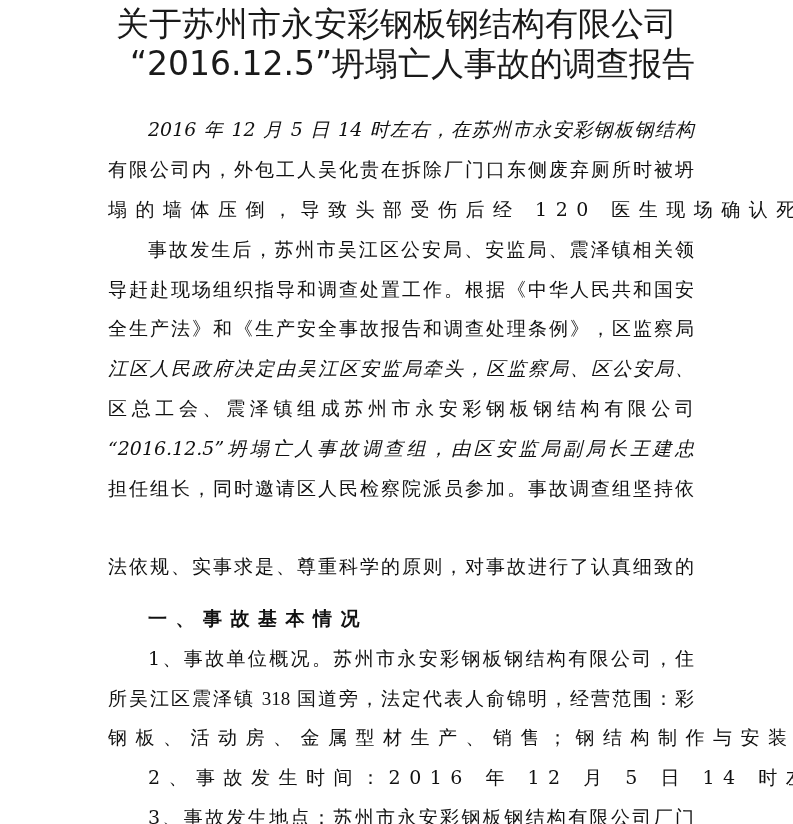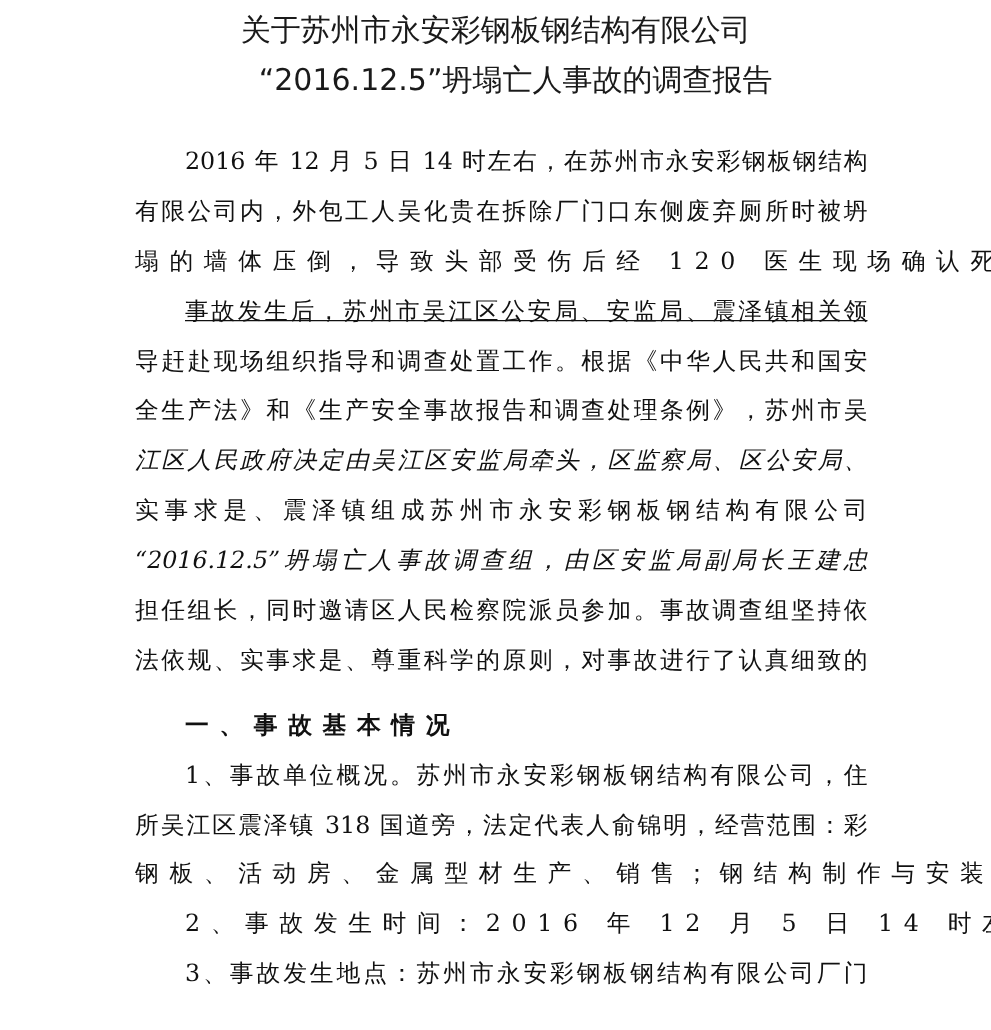--- a/index.html
+++ b/index.html
@@ -1,20 +1,20 @@
 <!DOCTYPE html>
 <html><head>
 <meta charset="utf-8">
 <style>
   html, body { margin: 0; padding: 0; background: #ffffff; }
   body { width: 793px; height: 824px; overflow: hidden; position: relative; color: #111; }
   .title {
     position: absolute; left: 0; width: 793px; text-align: center;
     font-family: "DejaVu Sans", "Liberation Sans", sans-serif;
-    font-size: 24px; line-height: 40px; color: #1a1a1a;
+    font-size: 33px; line-height: 40px; color: #1a1a1a;
   }
   .t1 { top: 4px; }
   .t2 { top: 44px; margin-left: 16px; }
   .body-text {
     position: absolute; left: 108px; width: 586px;
     font-family: "DejaVu Serif", "Liberation Serif", serif;
     font-size: 19px; line-height: 39.9px;
     text-align: justify; text-align-last: left;
   }
   .line { display: block; height: 39.9px; white-space: nowrap; text-align: justify; text-align-last: justify; }
@@ -23,31 +23,31 @@
   .heading { font-family: "DejaVu Sans", "Liberation Sans", sans-serif; font-weight: bold; font-size: 19px; margin-top: 12px; }
 </style>
 </head>
 <body>
 
 <div>
   <div class="title t1">关于苏州市永安彩钢板钢结构有限公司</div>
   <div class="title t2">“2016.12.5”坍塌亡人事故的调查报告</div>
 
   <div class="body-text" id="body" style="top: 110px;">
-    <span class="line indent" style="letter-spacing: 0px;">2016 年 12 月 5 日 14 时左右，在苏州市永安彩钢板钢结构</span>
+    <span class="line indent" style="letter-spacing: 0px; font-style: italic;">2016 年 12 月 5 日 14 时左右，在苏州市永安彩钢板钢结构</span>
     <span class="line" style="letter-spacing: 0px;">有限公司内，外包工人吴化贵在拆除厂门口东侧废弃厕所时被坍</span>
     <span class="line last" style="letter-spacing: 8.5px;">塌的墙体压倒，导致头部受伤后经 120 医生现场确认死亡。</span>
-    <span class="line indent" style="letter-spacing: 0px; text-decoration: underline;">事故发生后，苏州市吴江区公安局、安监局、震泽镇相关领</span>
+    <span class="line indent" style="letter-spacing: 0px;">事故发生后，苏州市吴江区公安局、安监局、震泽镇相关领</span>
     <span class="line" style="letter-spacing: 0px;">导赶赴现场组织指导和调查处置工作。根据《中华人民共和国安</span>
-    <span class="line" style="letter-spacing: 0px;">全生产法》和《生产安全事故报告和调查处理条例》，苏州市吴</span>
+    <span class="line" style="letter-spacing: 0px;">全生产法》和《生产安全事故报告和调查处理条例》，区监察局</span>
     <span class="line" style="letter-spacing: 0px; font-style: italic;">江区人民政府决定由吴江区安监局牵头，区监察局、区公安局、</span>
-    <span class="line" style="letter-spacing: 0px;">实事求是、震泽镇组成苏州市永安彩钢板钢结构有限公司</span>
+    <span class="line" style="letter-spacing: 0px;">区总工会、震泽镇组成苏州市永安彩钢板钢结构有限公司</span>
     <span class="line" style="letter-spacing: 0px; font-style: italic;">“2016.12.5”坍塌亡人事故调查组，由区安监局副局长王建忠</span>
     <span class="line" style="letter-spacing: 0px;">担任组长，同时邀请区人民检察院派员参加。事故调查组坚持依</span>
-    <span class="line" style="letter-spacing: 0px;">法依规、实事求是、尊重科学的原则，对事故进行了认真细致的</span>
+    <span class="line" style="letter-spacing: 0px; margin-top: 38px;">法依规、实事求是、尊重科学的原则，对事故进行了认真细致的</span>
     <span class="line indent last heading" style="letter-spacing: 8.5px;">一、事故基本情况</span>
     <span class="line indent" style="letter-spacing: 0px;">1、事故单位概况。苏州市永安彩钢板钢结构有限公司，住</span>
-    <span class="line" style="letter-spacing: 0px;">所吴江区震泽镇 318 国道旁，法定代表人俞锦明，经营范围：彩</span>
+    <span class="line" style="letter-spacing: 0px; font-family: Liberation Serif, serif;">所吴江区震泽镇 318 国道旁，法定代表人俞锦明，经营范围：彩</span>
     <span class="line last" style="letter-spacing: 8.5px;">钢板、活动房、金属型材生产、销售；钢结构制作与安装。</span>
     <span class="line indent last" style="letter-spacing: 8.5px;">2、事故发生时间：2016 年 12 月 5 日 14 时左右；</span>
     <span class="line indent" style="letter-spacing: 0px;">3、事故发生地点：苏州市永安彩钢板钢结构有限公司厂门</span>
   </div>
 </div>
 
 </body></html>

